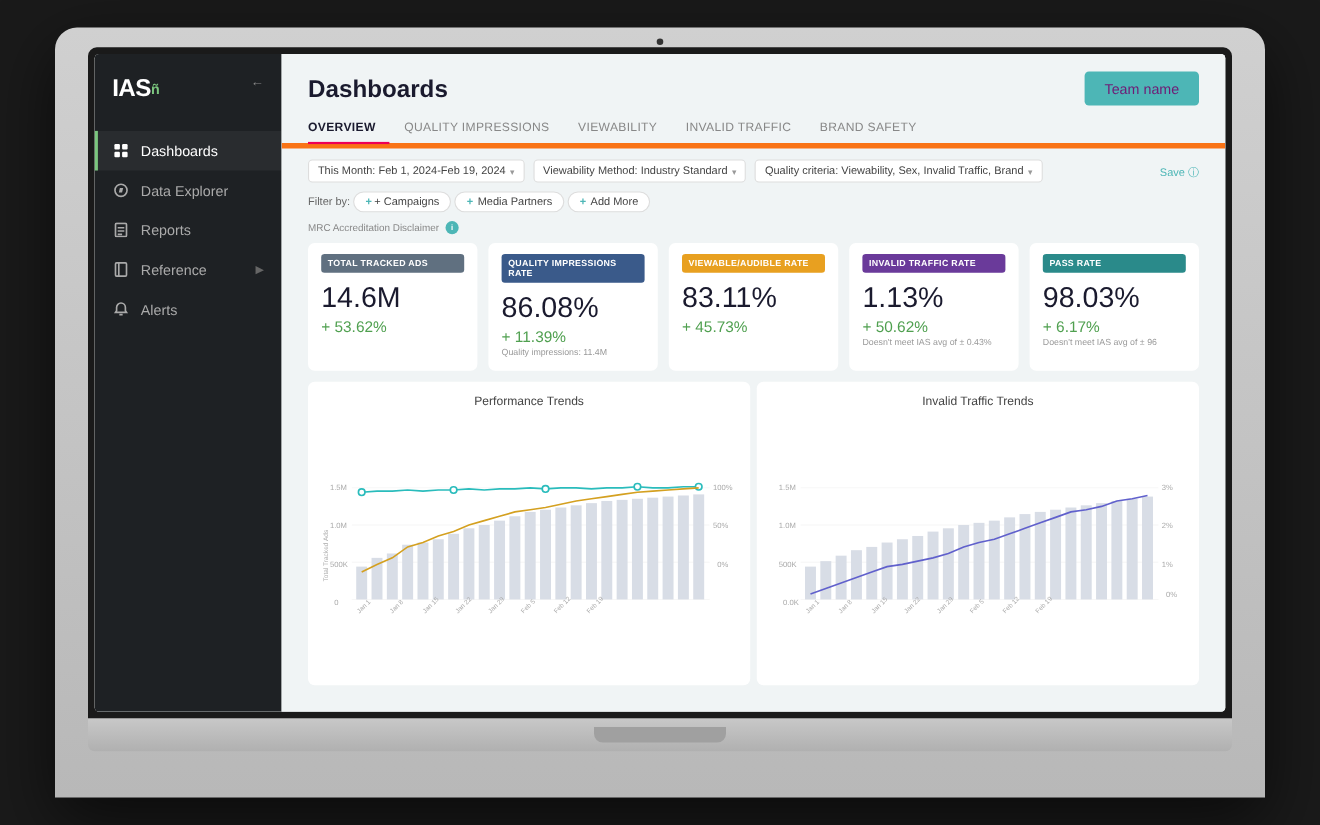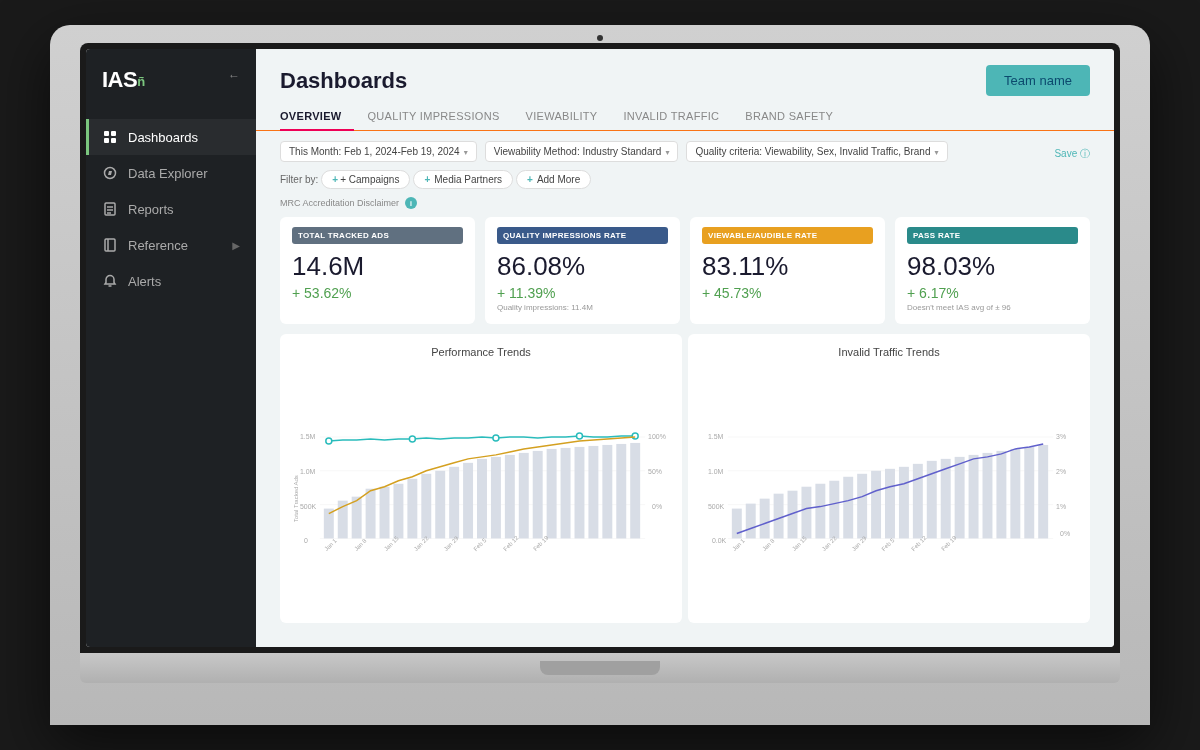--- a/index.html
+++ b/index.html
@@ -151,35 +151,35 @@
       justify-content: space-between;
       padding: 16px 24px 0 24px;
     }
     .page-title {
       font-size: 22px;
       font-weight: 600;
       color: #1a1a2e;
     }
     .team-name-btn {
       background: #4db6b6;
-      color: #0c4a6e;
+      color: #701a75;
       border: none;
       padding: 8px 18px;
       border-radius: 4px;
       font-size: 13px;
       font-weight: 500;
       cursor: pointer;
     }
 
     
     .tabs-row {
       display: flex;
       gap: 0;
       padding: 8px 24px 0 24px;
-      border-bottom: 1px solid #f97316;
+      border-bottom: 5px solid #f97316;
     }
     .tab {
       font-size: 11px;
       font-weight: 500;
       color: #888;
       padding: 6px 12px 8px 0;
       cursor: pointer;
       text-transform: uppercase;
       letter-spacing: 0.3px;
       position: relative;
@@ -515,20 +515,26 @@
             <div class="kpi-change up">+ 11.39%</div>
             <div class="kpi-sub">Quality impressions: 11.4M</div>
           </div>
 
           <div class="kpi-card">
             <div class="kpi-header yellow">VIEWABLE/AUDIBLE RATE</div>
             <div class="kpi-value">83.11%</div>
             <div class="kpi-change up">+ 45.73%</div>
           </div>
 
+          <div class="kpi-card">
+            <div class="kpi-header purple">INVALID TRAFFIC RATE</div>
+            <div class="kpi-value">1.13%</div>
+            <div class="kpi-change up">+ 50.62%</div>
+            <div class="kpi-sub">Doesn't meet IAS avg of ± 0.43%</div>
+          </div>
 
           <div class="kpi-card">
             <div class="kpi-header teal">PASS RATE</div>
             <div class="kpi-value">98.03%</div>
             <div class="kpi-change up">+ 6.17%</div>
             <div class="kpi-sub">Doesn't meet IAS avg of ± 96</div>
           </div>
         </div>
 
         <div class="charts-row">

